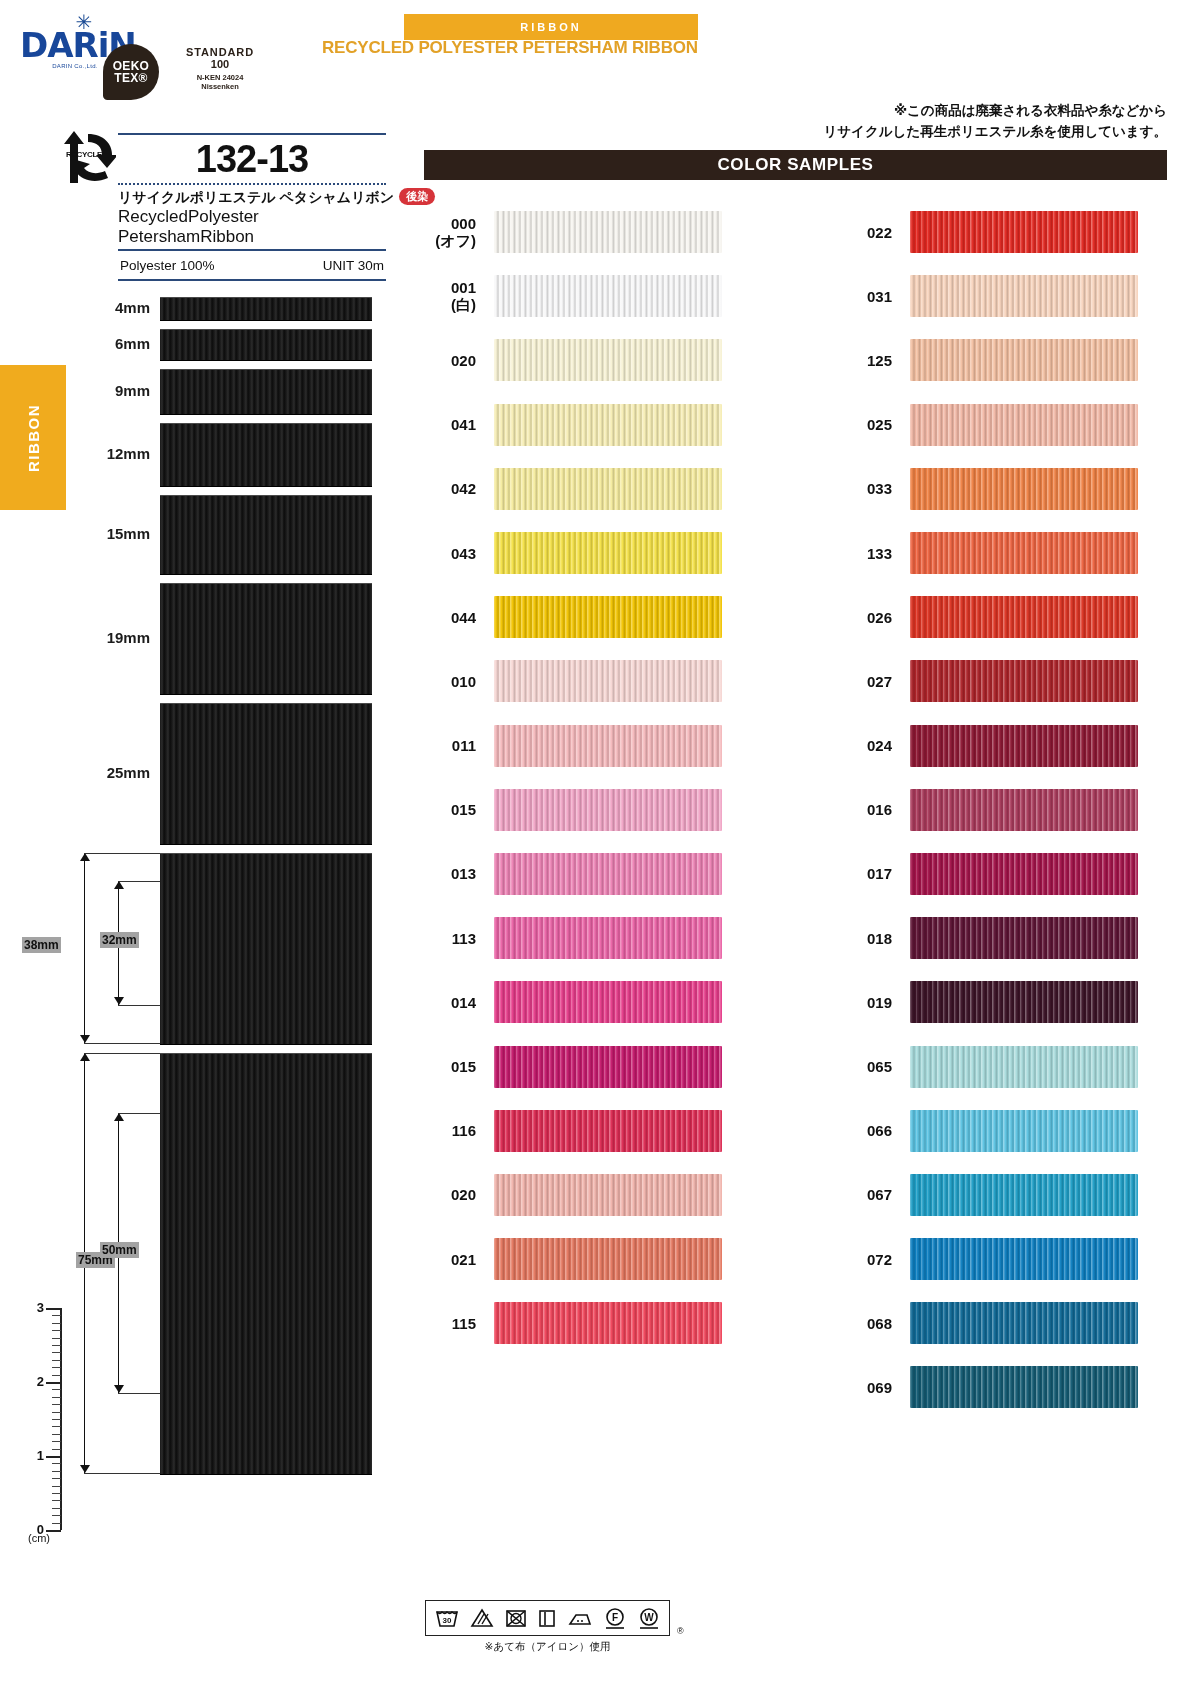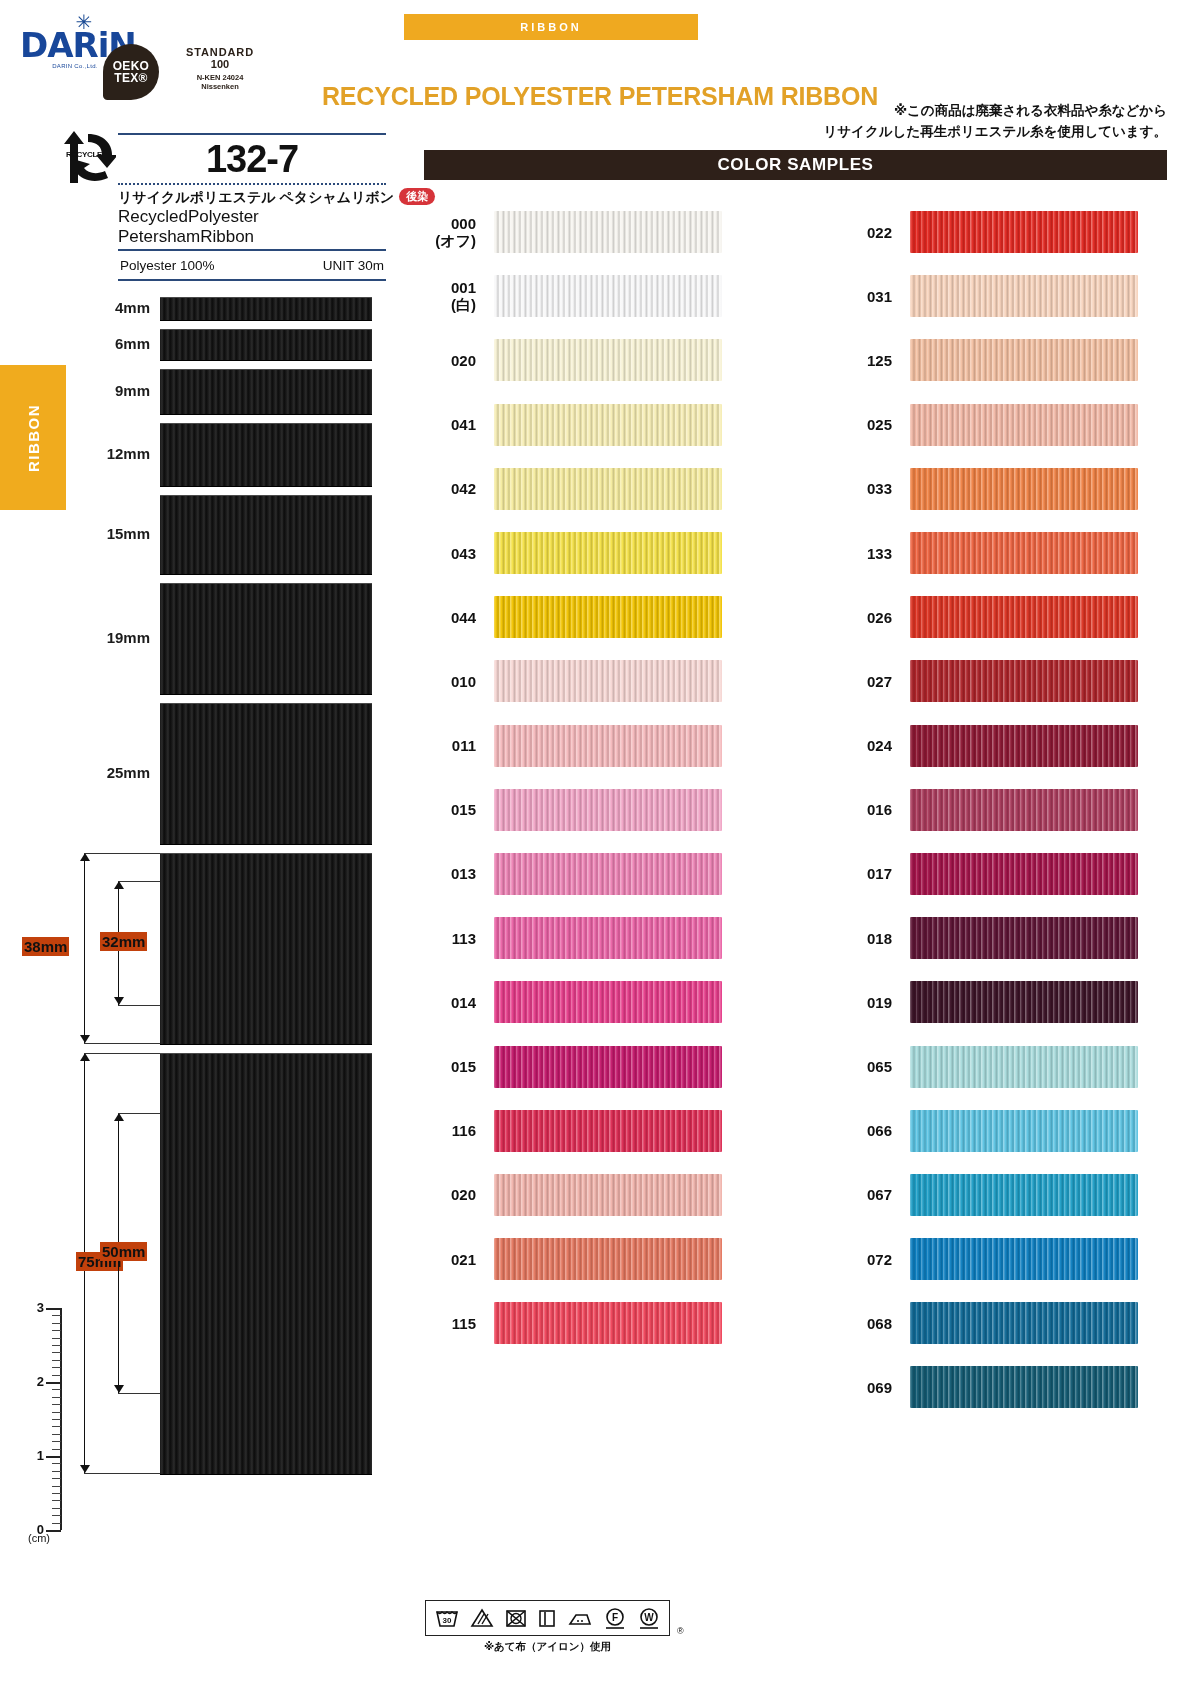--- a/index.html
+++ b/index.html
@@ -25,21 +25,21 @@
      border-radius:50% 50% 50% 8%;display:flex;flex-direction:column;align-items:center;justify-content:center;}
   .oeko-drop span{color:#fff;font-weight:bold;font-size:12px;line-height:12px;letter-spacing:.3px;}
   .oeko-txt{position:absolute;left:62px;top:2px;text-align:center;width:110px;}
   .oeko-txt .l1{font-size:11px;font-weight:bold;letter-spacing:.9px;color:#2b2119;}
   .oeko-txt .l2{font-size:11px;font-weight:bold;color:#2b2119;line-height:13px;}
   .oeko-txt .l3{font-size:7.5px;font-weight:bold;color:#2b2119;margin-top:2px;}
   .oeko-txt .l4{font-size:7.5px;font-weight:bold;color:#2b2119;}
 
   .ribbon-tag{position:absolute;left:404px;top:14px;width:294px;height:26px;background:#EFA920;}
   .ribbon-tag span{display:block;text-align:center;color:#fff;font-size:11px;font-weight:bold;letter-spacing:3px;line-height:26px;}
-  .main-title{position:absolute;left:322px;top:38px;font-size:25px;font-weight:bold;color:#E2A127;letter-spacing:-.2px;white-space:nowrap;margin-top:44px;}
+  .main-title{position:absolute;left:322px;top:38px;font-size:17px;font-weight:bold;color:#E2A127;letter-spacing:-.2px;white-space:nowrap;}
 
   
   .side-tab{position:absolute;left:0;top:365px;width:66px;height:145px;background:#F0AB1E;}
   .side-tab span{position:absolute;left:50%;top:50%;transform:translate(-50%,-50%) rotate(-90deg);
       color:#fff;font-weight:bold;font-size:15px;letter-spacing:1.5px;white-space:nowrap;}
 
   
   .info{position:absolute;left:118px;top:133px;width:268px;}
   .rule-top{border-top:2px solid #2b4a7a;}
   .rule-thin{border-top:2px solid #2b4a7a;}
@@ -54,21 +54,21 @@
   .recycle-icon{position:absolute;left:62px;top:128px;width:54px;height:58px;}
   .recycle-icon .rtxt{position:absolute;left:4px;top:22px;font-size:8px;font-weight:bold;letter-spacing:-.3px;}
   .wlabel{position:absolute;text-align:right;font-size:15px;font-weight:bold;color:#1c1c1c;width:90px;}
   .ribbon-black{position:absolute;left:160px;width:212px;
      background:
        repeating-linear-gradient(90deg,#191919 0px,#2c2c2c 2px,#0b0b0b 4px,#191919 6px);
      border-top:1px solid #4a4a4a;border-bottom:1px solid #000;}
 
   
   .dimline{position:absolute;background:#111;}
-  .dimtext{position:absolute;font-size:15px;font-weight:bold;background:#c2410c;padding:1px 2px;}
+  .dimtext{position:absolute;font-size:12px;font-weight:bold;background:#a3a3a3;padding:1px 2px;}
   .tick{position:absolute;height:1px;background:#333;}
   .arrow-up,.arrow-dn{position:absolute;width:0;height:0;border-left:5px solid transparent;border-right:5px solid transparent;}
   .arrow-up{border-bottom:8px solid #111;}
   .arrow-dn{border-top:8px solid #111;}
 
   
   .ruler{position:absolute;left:28px;top:1300px;width:60px;height:240px;}
   .ruler .bar{position:absolute;left:32px;top:8px;width:1.5px;height:222px;background:#222;}
   .ruler .maj{position:absolute;left:18px;width:15px;height:1.5px;background:#222;}
   .ruler .min{position:absolute;left:24px;width:9px;height:1px;background:#444;}
@@ -86,21 +86,21 @@
   .ccode{width:52px;text-align:right;font-size:15px;font-weight:bold;line-height:17px;color:#111;flex:0 0 auto;}
   .cchip{margin-left:18px;width:228px;height:42px;flex:0 0 auto;
      position:relative;border-radius:1px;}
   .cchip::after{content:"";position:absolute;inset:0;
      background:repeating-linear-gradient(90deg,rgba(255,255,255,.34) 0px,rgba(255,255,255,.04) 2px,rgba(0,0,0,.16) 4px,rgba(0,0,0,.02) 5.5px);}
 
   
   .care{position:absolute;left:425px;top:1600px;width:245px;}
   .care-box{display:flex;border:1.6px solid #222;height:34px;align-items:center;justify-content:space-around;padding:0 3px;}
   .care-box svg{display:block;}
-  .care-note{text-align:center;font-size:10.5px;margin-top:4px;font-weight:bold;}
+  .care-note{text-align:center;font-size:10.5px;margin-top:4px;font-weight:normal;}
   .reg-mark{position:absolute;left:252px;top:26px;font-size:9px;}
 </style>
 </head>
 <body>
 
 <div class="top-bar">
 
   <div class="brand-logo">
     <div class="brand-star">✳</div>
     <div class="brand-name">DARiN</div>
@@ -134,21 +134,21 @@
   <svg width="54" height="58" viewBox="0 0 54 58">
     <path d="M8 55 L8 16 L2 16 L12 3 L22 16 L16 16 L16 55 Z" fill="#111"></path>
     <path d="M26 6 C42 6 50 16 50 27 L56 27 L45 40 L34 27 L40 27 C40 19 35 14 26 14 Z" fill="#111"></path>
     <path d="M46 50 C32 56 20 52 14 44 L9 48 L11 31 L28 36 L22 40 C26 45 34 47 43 43 Z" fill="#111"></path>
   </svg>
   <div class="rtxt">RECYCLE</div>
 </div>
 
 <div class="info">
   <div class="rule-top"></div>
-  <div class="code">132-7</div>
+  <div class="code">132-13</div>
   <div class="dotted"></div>
   <div class="jp-name">
     <span>リサイクルポリエステル ペタシャムリボン</span><span class="badge-go">後染</span>
   </div>
   <div class="en-name">RecycledPolyester PetershamRibbon</div>
   <div class="rule-thin"></div>
   <div class="spec">
     <span>Polyester 100%</span>
     <span>UNIT  30m</span>
   </div>

